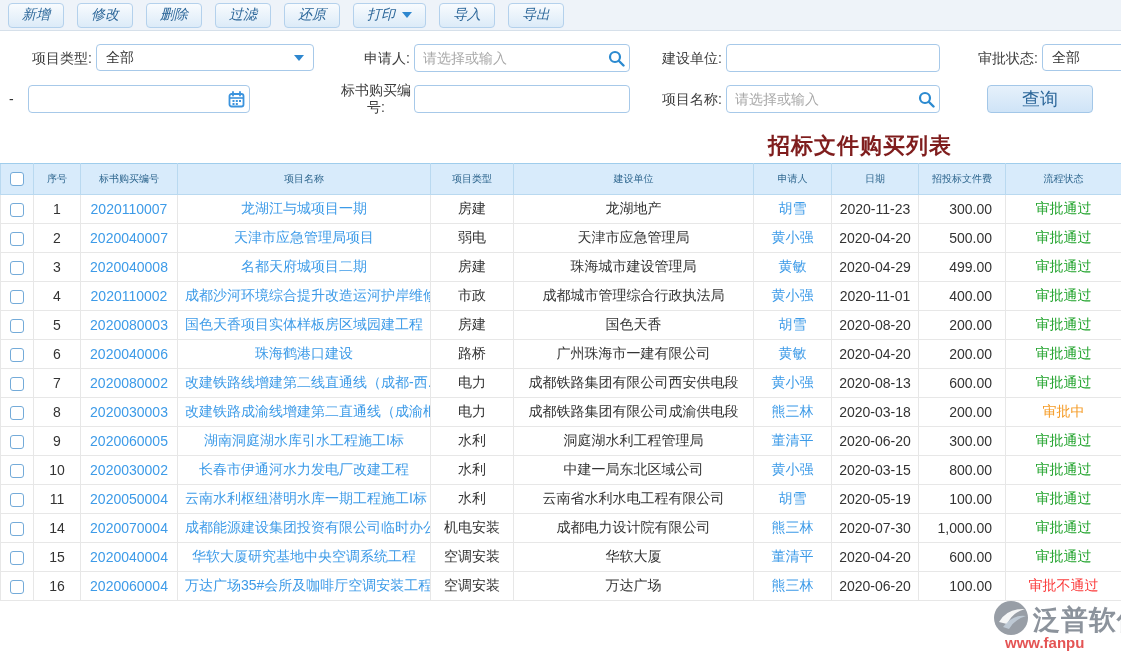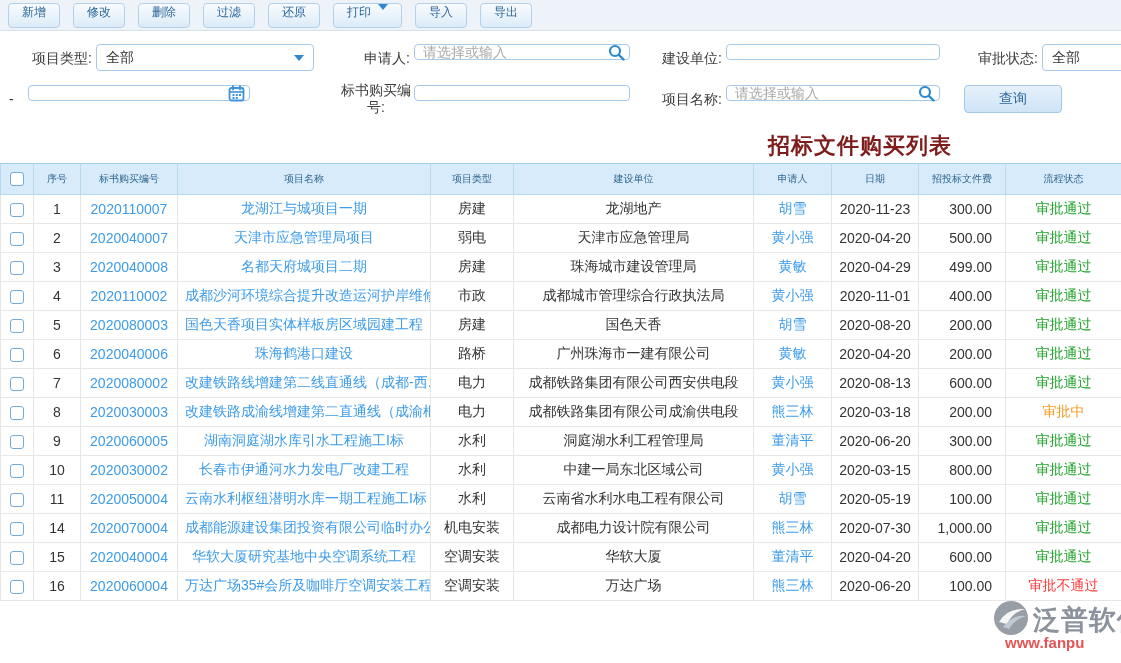--- a/index.html
+++ b/index.html
@@ -3,44 +3,44 @@
 <meta charset="utf-8">
 <style>
   * { box-sizing: border-box; margin: 0; padding: 0; }
   html,body { width:1121px; height:663px; overflow:hidden; background:#fff;
     font-family:"Liberation Sans","DejaVu Sans",sans-serif; position:relative; }
 
   
   .toolbar { height:31px; background:#eef3f9; border-bottom:1px solid #d6e0ea;
     display:flex; align-items:center; padding-left:8px; gap:13px; }
   .tbtn { height:25px; padding:0 13px; background:linear-gradient(180deg,#f8fbfe,#dcebf8);
-    border:1px solid #b4d1ec; border-radius:4px; color:#2b6699; font-size:12px;
-    display:inline-flex; gap:7px; cursor:pointer; white-space:nowrap; }
+    border:1px solid #b4d1ec; border-radius:4px; color:#2b6699; font-size:14px;
+    display:inline-flex; align-items:center; gap:7px; cursor:pointer; white-space:nowrap;font-style:italic; }
   .caret-down { width:0; height:0; border-left:5px solid transparent;
     border-right:5px solid transparent; border-top:6px solid #2e87cf; }
 
   
   .filters { position:relative; height:98px; background:#fff; }
   .flabel { position:absolute; font-size:14px; color:#3d3d3d; line-height:28px;
     text-align:right; }
   .flabel.wrap2 { line-height:17px; text-align:center; word-break:break-all; }
   .fselect { position:absolute; height:27px; border:1px solid #a7c9e9; border-radius:4px;
     background:#fff; display:flex; align-items:center; justify-content:space-between;
     padding:0 9px; font-size:14px; color:#333; cursor:pointer; }
-  .fbox { position:absolute; height:16px; border:1px solid #a7c9e9; border-radius:4px;
+  .fbox { position:absolute; height:28px; border:1px solid #a7c9e9; border-radius:4px;
     background:#fff; display:flex; align-items:center; }
   .fbox input { flex:1; min-width:0; border:none; outline:none; height:100%;
     font:inherit; font-size:14px; color:#333; padding:0 8px; background:transparent; }
   .fbox input::placeholder { color:#a8a8a8; }
   .icon-slot { width:26px; display:flex; align-items:center; justify-content:center;
     cursor:pointer; flex:0 0 26px; }
   .dash { position:absolute; font-size:14px; color:#333; line-height:28px; }
   .qbtn { position:absolute; height:28px; background:linear-gradient(180deg,#e6f1fb,#cfe4f7);
-    border:1px solid #a3c7e8; border-radius:4px; color:#2b6699; font-size:14px;
-    padding:0 34px; cursor:pointer; }
+    border:1px solid #a3c7e8; border-radius:4px; color:#2b6699; font-size:18px;
+    padding:0 34px; cursor:pointer;margin-left:23px; }
 
   
   .title-bar { position:relative; height:34px; }
   .page-title { position:absolute; left:700px; width:320px; text-align:center;
     top:2px; font-size:22px; font-weight:bold; color:#7f1d1d; letter-spacing:1px; }
 
   
   table { border-collapse:collapse; table-layout:fixed; width:1121px;
     border-left:1px solid #a9cce9; }
   thead th { background:#d8ebfb; color:#2f678f; font-weight:normal; font-size:10px;

